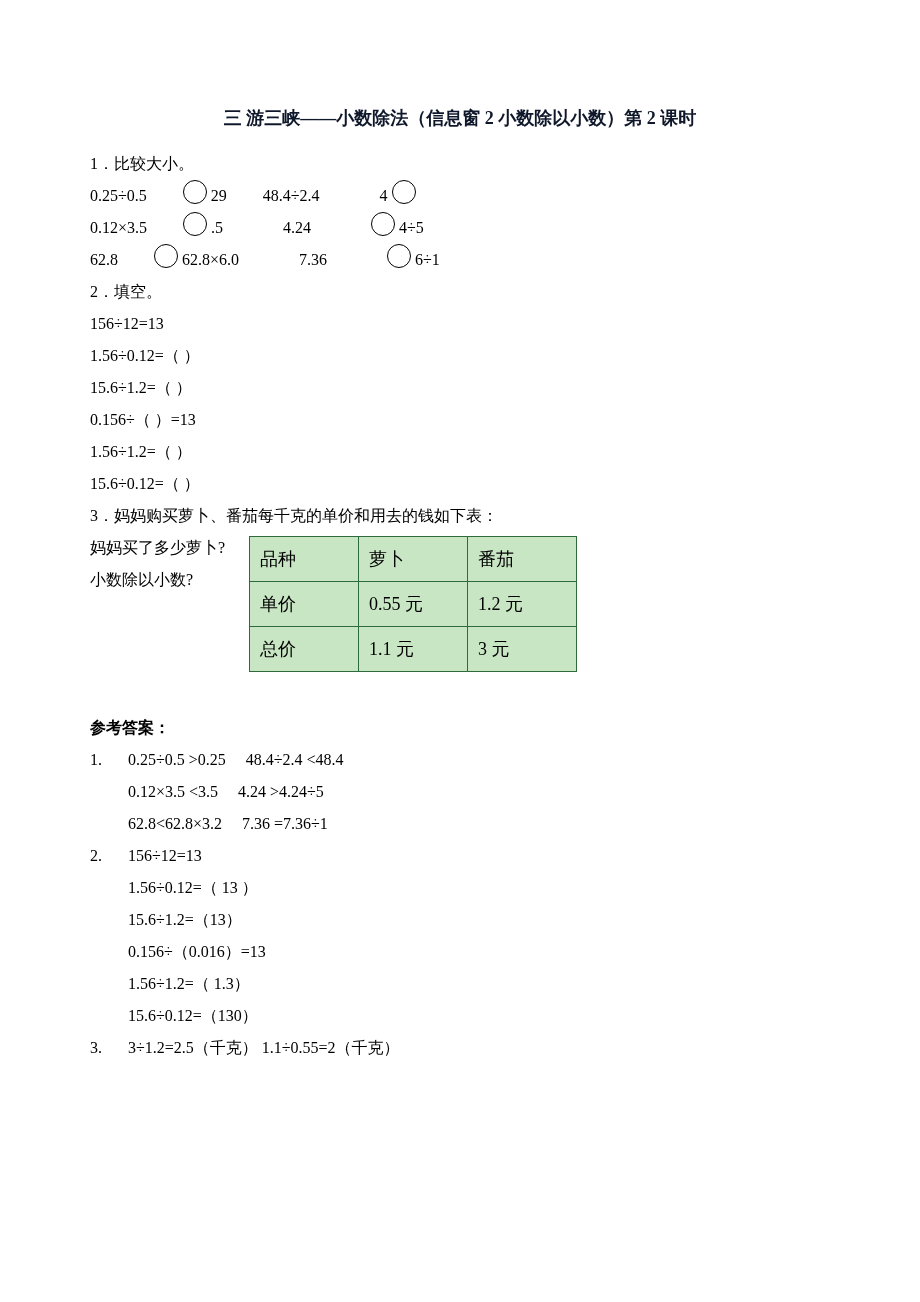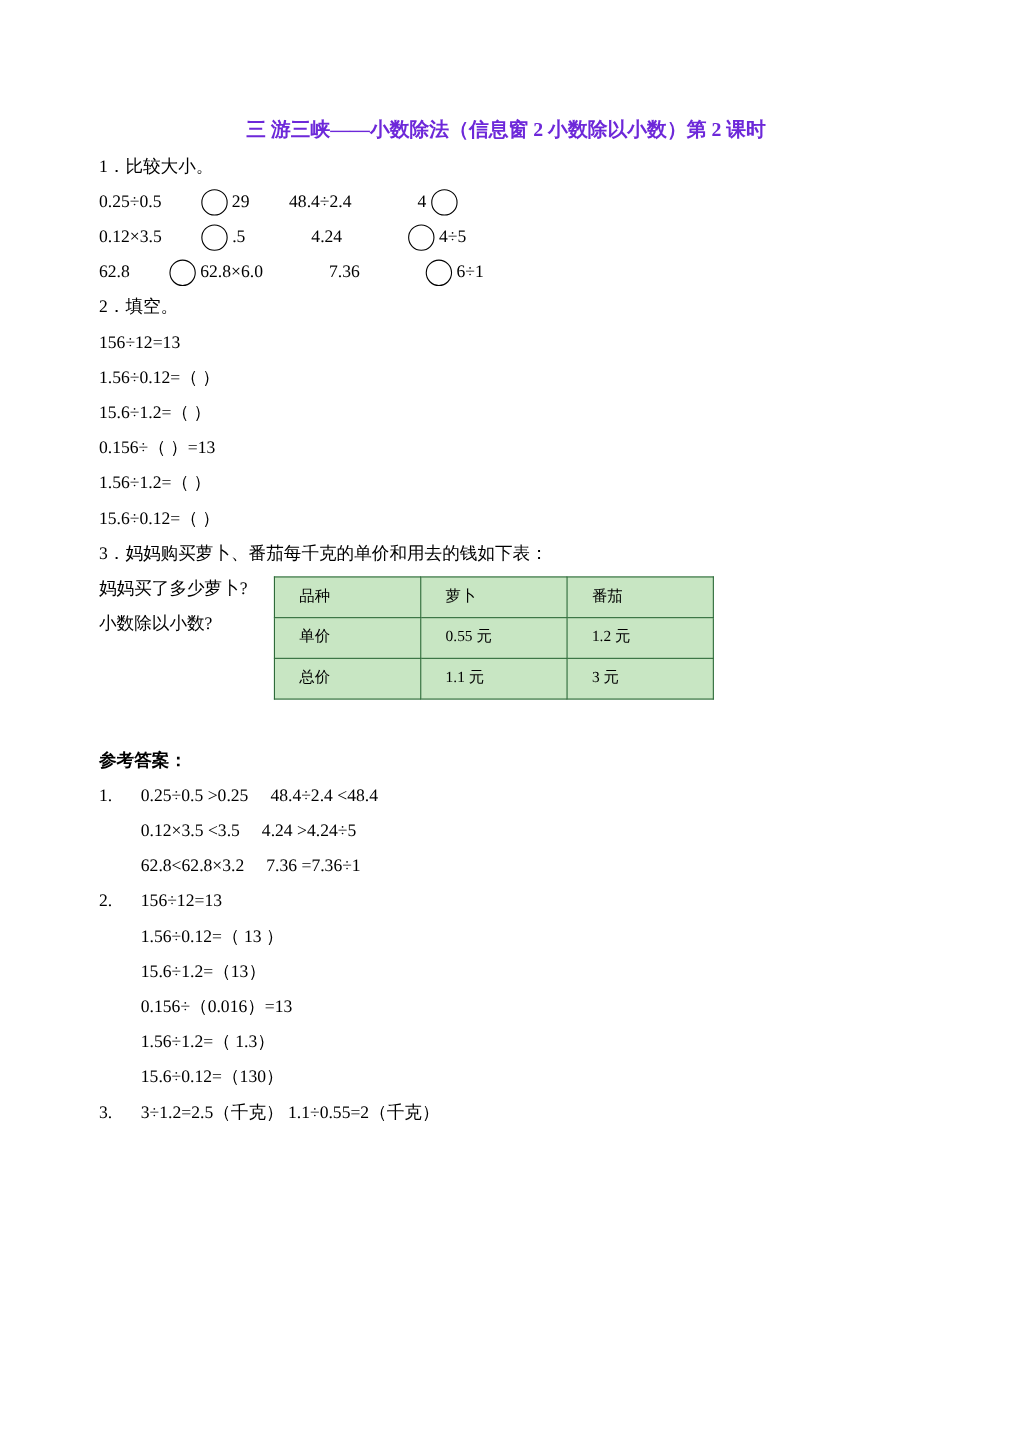--- a/index.html
+++ b/index.html
@@ -7,29 +7,30 @@
     font-size: 16px;
     line-height: 2.0;
     color: #000;
     background: #fff;
     margin: 0;
     padding: 100px 90px 60px 90px;
     width: 920px;
     box-sizing: border-box;
   }
   .title {
-    color: #6d28d9;
+    color: #0f172a;
     font-weight: bold;
     text-align: center;
     font-size: 18px;
+    margin-bottom: 12px;
   }
   .line {
     margin: 0;
     display: flex;
-    align-items: center;
+    align-items: flex-start;
     gap: 4px;
     white-space: nowrap;
   }
   .circle-icon {
     display: inline-block;
     width: 22px;
     height: 22px;
     border: 1.5px solid #000;
     border-radius: 50%;
     vertical-align: middle;
@@ -45,23 +46,23 @@
   .q3-questions {
     flex: 0 0 auto;
   }
   table.price {
     border-collapse: collapse;
     background: #c8e6c3;
     margin-top: 4px;
   }
   table.price td {
     border: 1.5px solid #2e6b3a;
-    padding: 4px 22px;
+    padding: 4px 10px;
     min-width: 88px;
-    font-size: 14px;
+    font-size: 18px;
   }
   .answers-heading {
     font-weight: bold;
     margin-top: 40px;
   }
   .ans-row {
     display: flex;
   }
   .ans-num {
     width: 38px;

